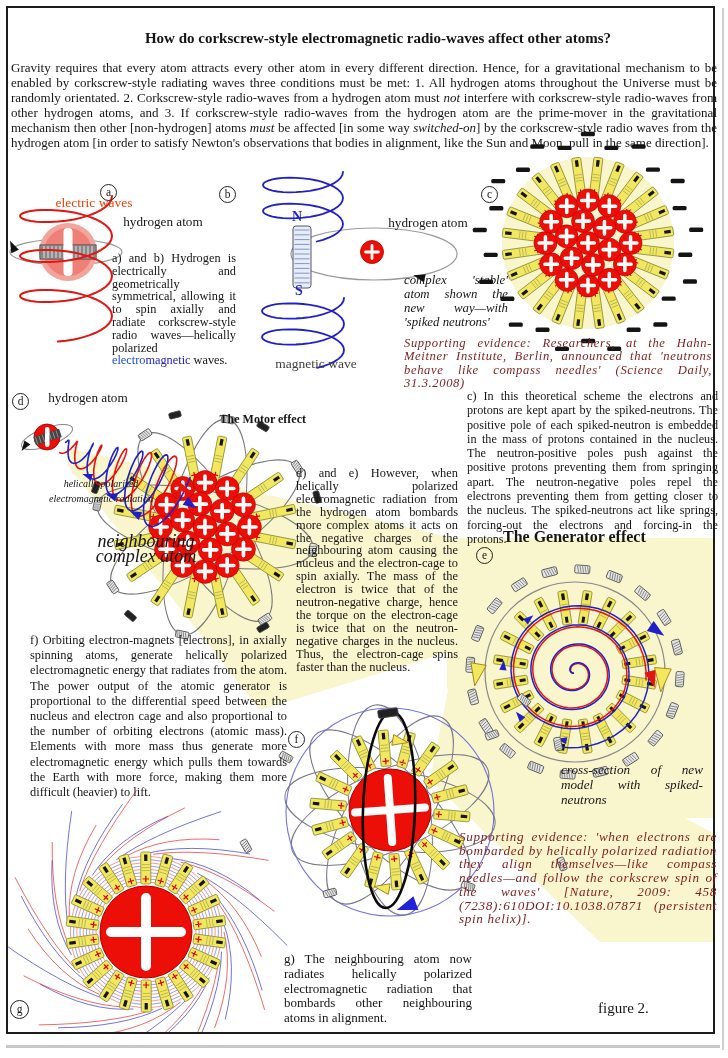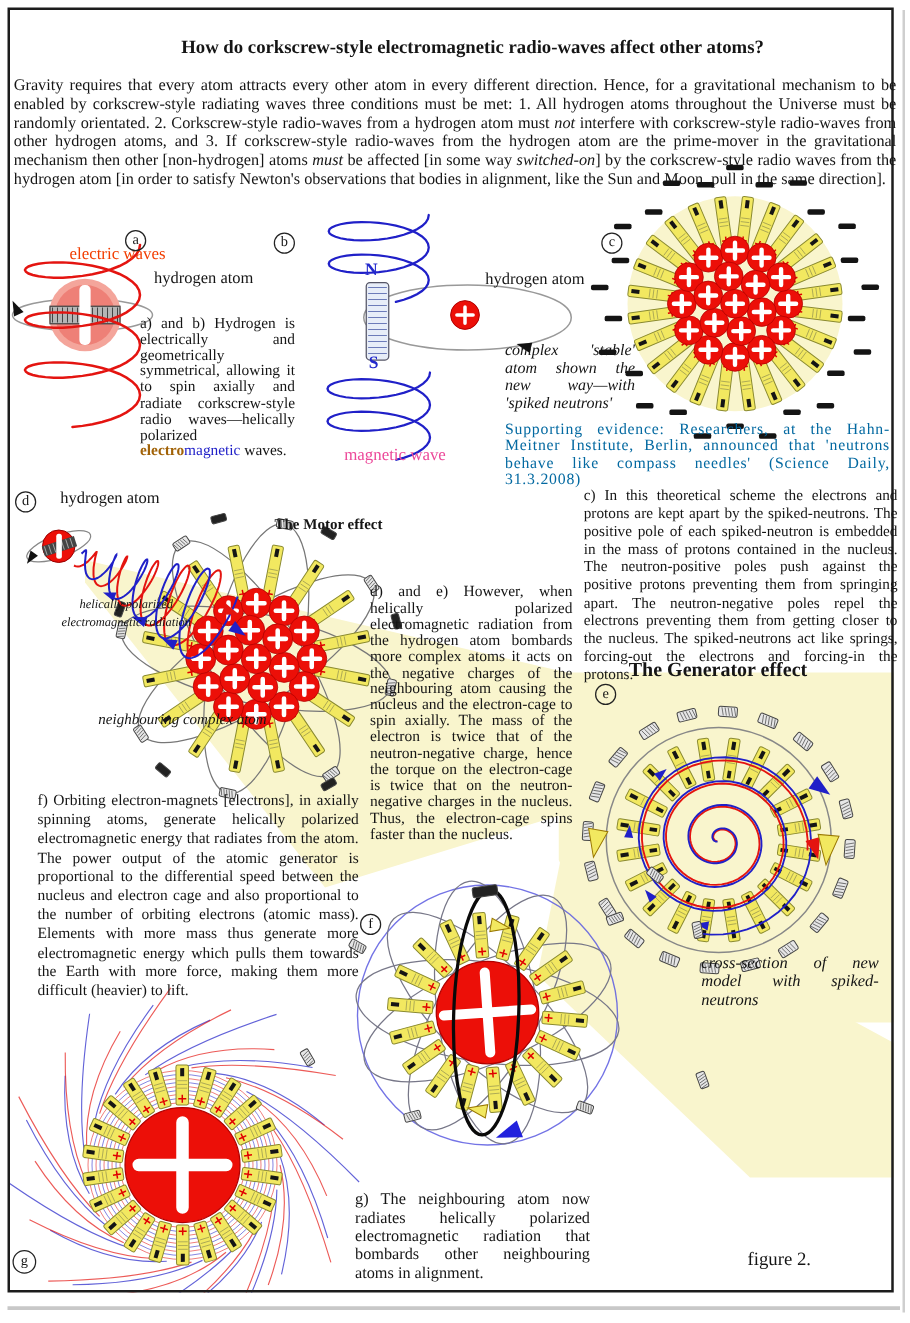--- a/index.html
+++ b/index.html
@@ -8,21 +8,21 @@
   .abs{position:absolute;z-index:2;}
   .j{text-align:justify;}
   .ctr{text-align:center;margin-left:14px;}
   .ital{font-style:italic;}
   .bold{font-weight:bold;}
   #border-frame{position:absolute;left:6px;top:6px;width:709px;height:1028px;
         border:2px solid #1c1c1c;box-sizing:border-box;z-index:1;}
   #art{position:absolute;left:0;top:0;z-index:0;}
   .circ{position:absolute;width:15px;height:15px;border:1px solid #222;border-radius:50%;
         text-align:center;line-height:15px;font-size:11.5px;z-index:3;background:transparent;}
-  .evid{color:#0369a1;letter-spacing:0.05em;}
+  .evid{color:#7f1d1d;font-style:italic;letter-spacing:0.05em;}
   .edge-v{position:absolute;left:722px;top:8px;width:2px;height:1042px;background:#cfcfcf;z-index:0;}
   .edge-h{position:absolute;left:6px;top:1045px;width:714px;height:3px;background:#c8c8c8;z-index:0;}
 </style>
 </head>
 <body>
 
 <div class="page">
 
   <svg id="art" width="728" height="1058">
       <clipPath id="pg">
@@ -1474,36 +1474,37 @@
   <div class="circ" style="left:100px;top:184px;">a</div>
   <div class="circ" style="left:219px;top:186px;">b</div>
   <div class="circ" style="left:481px;top:186px;">c</div>
   <div class="circ" style="left:12px;top:393px;">d</div>
   <div class="circ" style="left:476px;top:547px;">e</div>
   <div class="circ" style="left:288px;top:731px;">f</div>
   <div class="circ" style="left:10px;top:1000px;width:17px;height:17px;line-height:17px;">g</div>
 
   <div class="abs ctr" style="left:30px;top:196px;width:100px;font-size:13.5px;line-height:14px;color:#f23d00;">electric waves</div>
   <div class="abs ctr" style="left:105px;top:215px;width:88px;font-size:13.2px;line-height:14.5px;">hydrogen atom</div>
-  <div class="abs j" style="left:112px;top:252px;width:124px;font-size:12.3px;line-height:12.8px;"><span>a) and b) Hydrogen is electrically and geometrically symmetrical, allowing it to spin axially and radiate corkscrew-style radio waves—helically polarized </span><span style="color:#a16207;font-weight:bold;">electro</span><span style="color:#2020c8;">magnetic</span><span> waves.</span></div>
+  <div class="abs j" style="left:112px;top:252px;width:124px;font-size:12.3px;line-height:12.8px;"><span>a) and b) Hydrogen is electrically and geometrically symmetrical, allowing it to spin axially and radiate corkscrew-style radio waves—helically polarized </span><span style="color:#1d4ed8;">electro</span><span style="color:#2020c8;">magnetic</span><span> waves.</span></div>
   <div class="abs ctr" style="left:368px;top:216px;width:92px;font-size:13.2px;line-height:14.5px;">hydrogen atom</div>
   <div class="abs bold" style="left:288px;top:209px;width:18px;text-align:center;font-size:14px;color:#2228cc;">N</div>
   <div class="abs bold" style="left:290px;top:283px;width:18px;text-align:center;font-size:14px;color:#2228cc;">S</div>
-  <div class="abs ctr" style="left:252px;top:356px;width:100px;font-size:13.5px;line-height:15px;color:#ec4899;">magnetic wave</div>
+  <div class="abs ctr" style="left:252px;top:356px;width:100px;font-size:13.5px;line-height:15px;color:#404040;">magnetic wave</div>
 
   <div class="abs j ital" style="left:404px;top:273px;width:104px;font-size:12.8px;line-height:14px;">complex 'stable' atom shown the new way—with 'spiked neutrons'</div>
   <div class="abs j evid" style="left:404px;top:337px;width:308px;font-size:12.6px;line-height:13.4px;">Supporting evidence: Researchers, at the Hahn-Meitner Institute, Berlin, announced that 'neutrons behave like compass needles' (Science Daily, 31.3.2008)</div>
 
   <div class="abs ctr" style="left:34px;top:391px;width:80px;font-size:13.2px;line-height:14px;">hydrogen atom</div>
   <div class="abs bold" style="left:138px;top:412px;width:168px;text-align:right;font-size:12px;">The Motor effect</div>
   <div class="abs ctr ital" style="left:24px;top:477px;width:126px;font-size:10px;line-height:14.5px;">helically polarized electromagnetic radiation</div>
-  <div class="abs ctr ital" style="left:62px;top:568px;width:140px;font-size:12px;line-height:15px;">neighbouring complex atom</div>
+  <div class="abs ctr ital" style="left:62px;top:534px;width:140px;font-size:18px;line-height:15px;">neighbouring complex atom</div>
 
   <div class="abs j" style="left:467px;top:389px;width:251px;font-size:12.2px;line-height:14.3px;">c) In this theoretical scheme the electrons and protons are kept apart by the spiked-neutrons. The positive pole of each spiked-neutron is embedded in the mass of protons contained in the nucleus. The neutron-positive poles push against the positive protons preventing them from springing apart. The neutron-negative poles repel the electrons preventing them from getting closer to the nucleus. The spiked-neutrons act like springs, forcing-out the electrons and forcing-in the protons.</div>
   <div class="abs j" style="left:296px;top:467px;width:162px;font-size:12.4px;line-height:12.9px;">d) and e) However, when helically polarized electromagnetic radiation from the hydrogen atom bombards more complex atoms it acts on the negative charges of the neighbouring atom causing the nucleus and the electron-cage to spin axially. The mass of the electron is twice that of the neutron-negative charge, hence the torque on the electron-cage is twice that on the neutron-negative charges in the nucleus. Thus, the electron-cage spins faster than the nucleus.</div>
   <div class="abs j" style="left:30px;top:633px;width:257px;font-size:12.4px;line-height:15.2px;">f) Orbiting electron-magnets [electrons], in axially spinning atoms, generate helically polarized electromagnetic energy that radiates from the atom. The power output of the atomic generator is proportional to the differential speed between the nucleus and electron cage  and also proportional to the number of orbiting electrons (atomic mass). Elements with more mass thus generate more electromagnetic  energy which pulls them towards the Earth with more force, making them more difficult (heavier) to lift.</div>
 
   <div class="abs bold" style="left:503px;top:528px;width:172px;font-size:16px;">The Generator effect</div>
   <div class="abs j ital" style="left:561px;top:762px;width:142px;font-size:13.2px;line-height:15px;">cross-section of new model with spiked-neutrons</div>
 
+  <div class="abs j evid" style="left:459px;top:830px;width:258px;font-size:13.2px;line-height:13.7px;">Supporting evidence: 'when electrons are bombarded by helically polarized radiation they align themselves—like compass needles—and follow the corkscrew spin of the waves' [Nature, 2009: 458 (7238):610DOI:10.1038.07871 (persistent spin helix)].</div>
   <div class="abs j" style="left:284px;top:952px;width:188px;font-size:13px;line-height:14.8px;">g) The neighbouring atom now radiates helically polarized electromagnetic radiation that bombards other neighbouring atoms in alignment.</div>
   <div class="abs" style="left:598px;top:1000px;width:90px;font-size:15px;">figure 2.</div>
 </div>
 
 </body></html>

